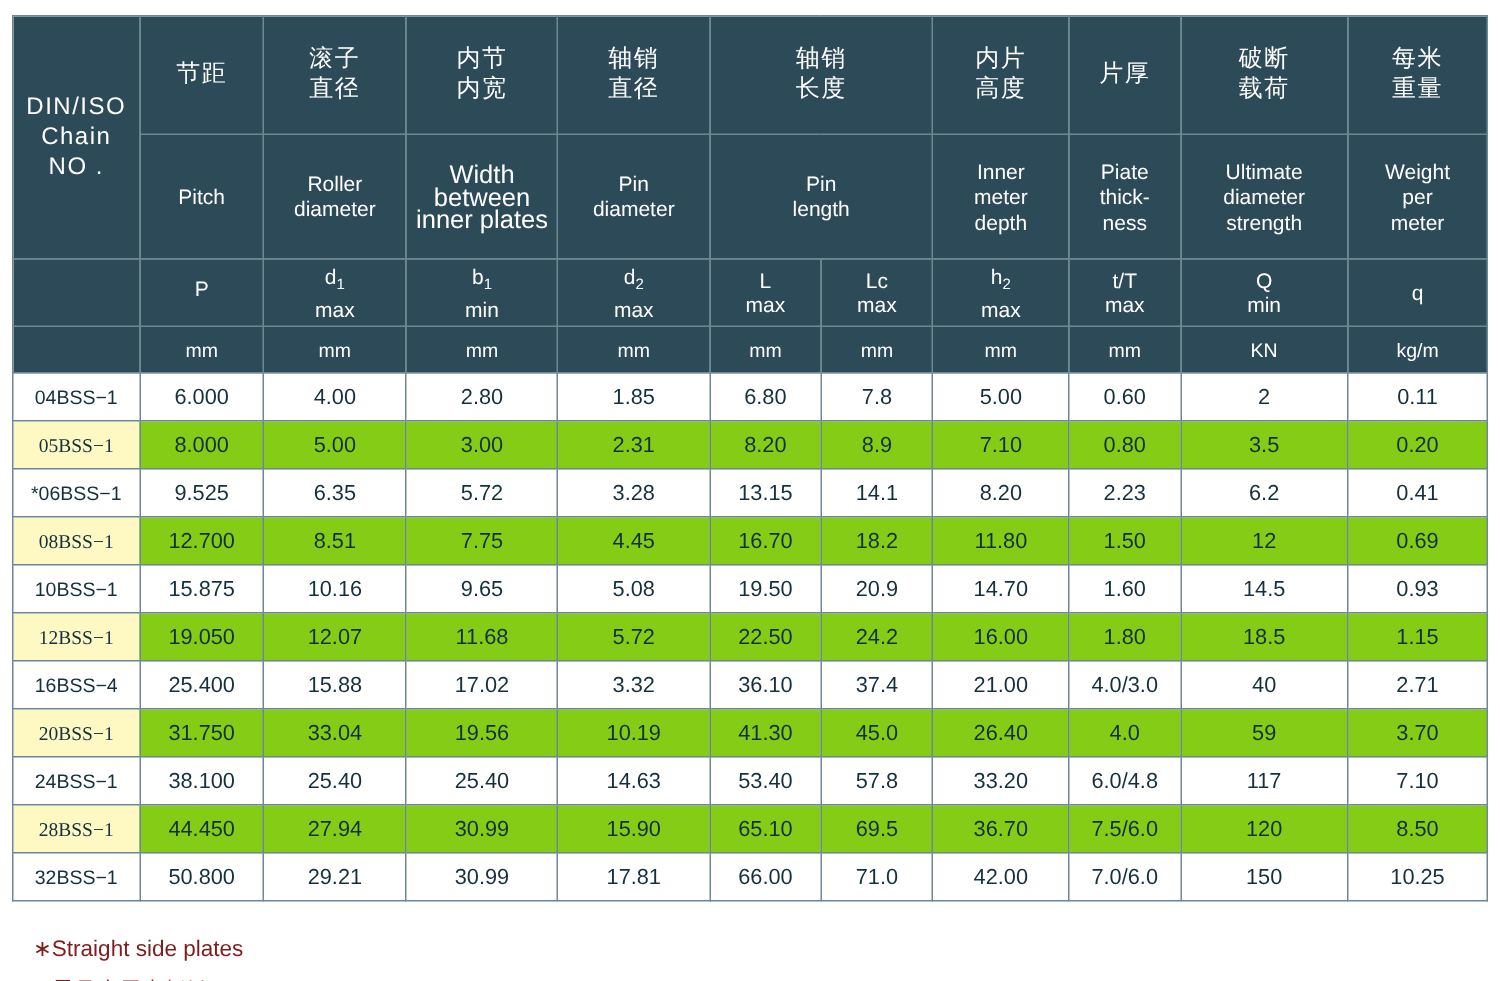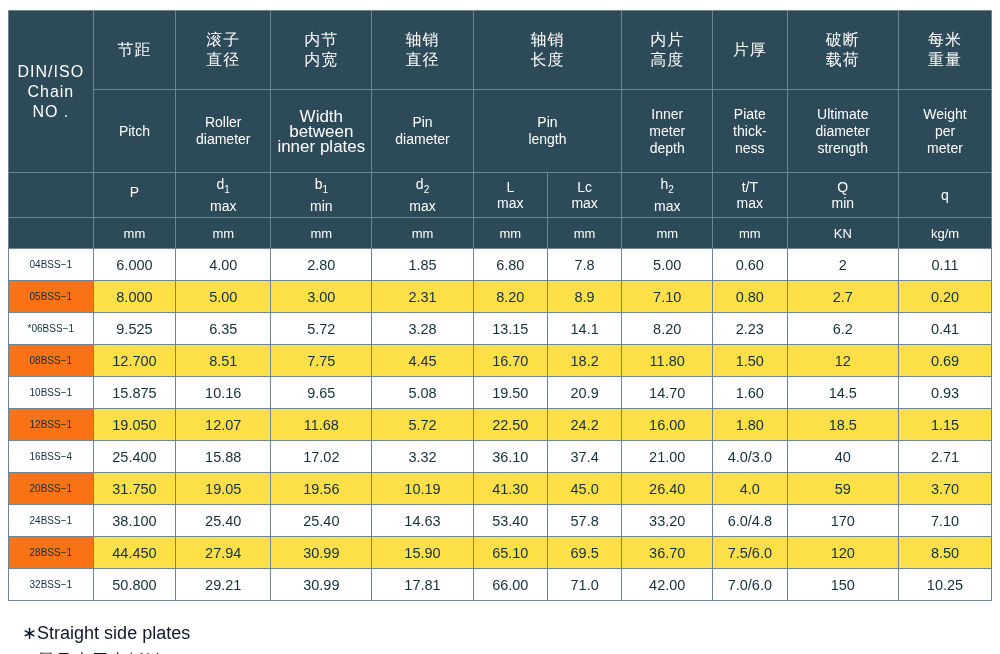--- a/index.html
+++ b/index.html
@@ -74,37 +74,38 @@
   }
   
   tbody tr td {
     font-size: 14.5px;
     height: 27px;
     color: #14303d;
     background: #ffffff;
     border-color: #8fa4ae;
   }
   tbody tr.alt td {
-    background: #fde047;
+    background: #84cc16;
   }
   tbody tr td.namecol {
-    font-size: 10px;
+    font-size: 13px;
     background: #ffffff;
   }
   tbody tr.alt td.namecol {
-    background: #f97316;
+    background: #fef9c3;
+    font-family: Liberation Serif, serif;
   }
   
   .notes {
     margin: 18px 0 0 14px;
   }
   .notes div {
-    font-size: 18px;
+    font-size: 15px;
     line-height: 28px;
-    color: #0f172a;
+    color: #7f1d1d;
   }
 </style>
 </head>
 <body>
 
 <div class="page">
 
   <table class="spec">
     <colgroup>
       <col style="width:82px">
@@ -283,21 +284,21 @@
       <tr class="alt">
         <td class="namecol">05BSS−1</td>
         <td>8.000</td>
         <td>5.00</td>
         <td>3.00</td>
         <td>2.31</td>
         <td>8.20</td>
         <td>8.9</td>
         <td>7.10</td>
         <td>0.80</td>
-        <td>2.7</td>
+        <td>3.5</td>
         <td>0.20</td>
       </tr>
       <tr>
         <td class="namecol">*06BSS−1</td>
         <td>9.525</td>
         <td>6.35</td>
         <td>5.72</td>
         <td>3.28</td>
         <td>13.15</td>
         <td>14.1</td>
@@ -354,41 +355,41 @@
         <td>36.10</td>
         <td>37.4</td>
         <td>21.00</td>
         <td>4.0/3.0</td>
         <td>40</td>
         <td>2.71</td>
       </tr>
       <tr class="alt">
         <td class="namecol">20BSS−1</td>
         <td>31.750</td>
-        <td>19.05</td>
+        <td>33.04</td>
         <td>19.56</td>
         <td>10.19</td>
         <td>41.30</td>
         <td>45.0</td>
         <td>26.40</td>
         <td>4.0</td>
         <td>59</td>
         <td>3.70</td>
       </tr>
       <tr>
         <td class="namecol">24BSS−1</td>
         <td>38.100</td>
         <td>25.40</td>
         <td>25.40</td>
         <td>14.63</td>
         <td>53.40</td>
         <td>57.8</td>
         <td>33.20</td>
         <td>6.0/4.8</td>
-        <td>170</td>
+        <td>117</td>
         <td>7.10</td>
       </tr>
       <tr class="alt">
         <td class="namecol">28BSS−1</td>
         <td>44.450</td>
         <td>27.94</td>
         <td>30.99</td>
         <td>15.90</td>
         <td>65.10</td>
         <td>69.5</td>

